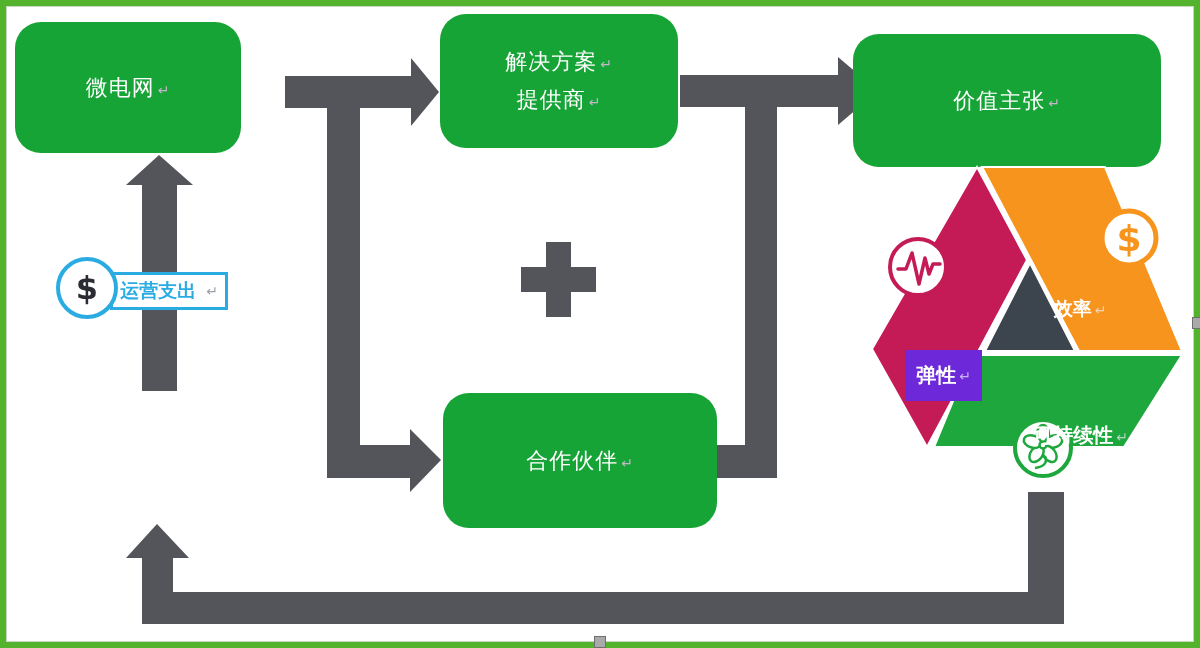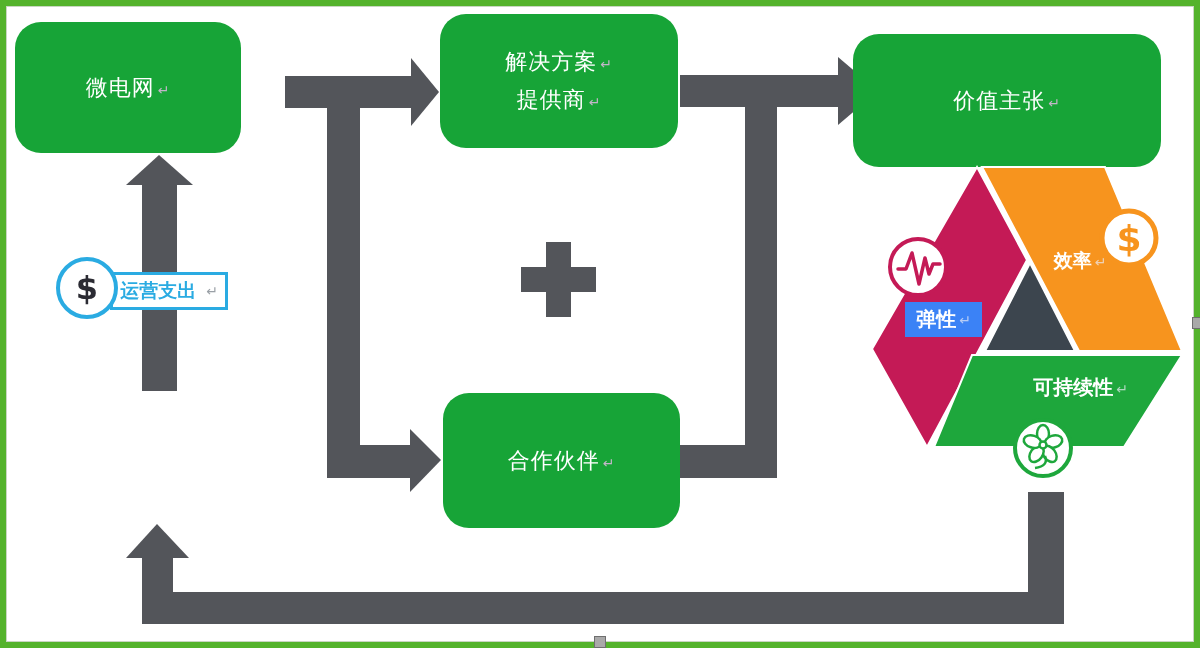--- a/index.html
+++ b/index.html
@@ -7,31 +7,31 @@
   .canvas{position:relative;width:1200px;height:648px;background:#ffffff;overflow:hidden;}
   .frame{position:absolute;inset:0;border:6px solid #54b32c;box-shadow:inset 0 0 0 1px rgba(40,90,10,.25);pointer-events:none;z-index:9;}
   .arrows{position:absolute;left:0;top:0;z-index:1;}
   .gbox{position:absolute;background:#17a437;border-radius:26px;color:#fff;display:flex;flex-direction:column;justify-content:center;align-items:center;gap:16px;z-index:2;font-size:22px;letter-spacing:1px;}
   .gbox .line{line-height:1;white-space:nowrap;}
   .ret{color:#c2b6c8;font-size:14px;margin-left:3px;font-weight:normal;}
   .box-microgrid{left:15px;top:22px;width:226px;height:131px;}
   .box-solution{left:440px;top:14px;width:238px;height:134px;}
   .box-value{left:853px;top:20px;width:308px;height:133px;margin-top:14px;}
   .box-hospital{left:12px;top:390px;width:280px;height:133px;}
-  .box-partners{left:443px;top:393px;width:237px;height:135px;}
+  .box-partners{left:443px;top:393px;width:274px;height:135px;}
   
   .opex-rect{position:absolute;left:110px;top:272px;width:118px;height:38px;box-sizing:border-box;background:#fff;border:3px solid #2aabe2;display:flex;align-items:center;justify-content:center;color:#2aabe2;font-weight:bold;font-size:19px;z-index:5;gap:7px;}
   .opex-rect .ret{color:#9aa0a6;}
   .opex-circle{position:absolute;left:56px;top:257px;width:54px;height:54px;box-sizing:content-box;background:#fff;border:4px solid #2aabe2;border-radius:50%;display:flex;align-items:center;justify-content:center;color:#2b2b33;font-weight:bold;font-size:32px;z-index:6;}
   
   .triad{position:absolute;left:872px;top:163px;width:320px;height:330px;z-index:3;}
   .triad svg{position:absolute;left:0;top:0;}
-  .tri-label{position:absolute;color:#fff;font-weight:bold;white-space:nowrap;}
+  .tri-label{position:absolute;color:#fff;font-weight:bold;white-space:nowrap;margin-top:48px;}
   .tri-label .ret{color:rgba(235,235,245,.7);}
-  .lbl-resilience{left:33px;top:139px;width:77px;height:35px;background:#3b82f6;display:flex;align-items:center;justify-content:center;font-size:20px;}
+  .lbl-resilience{left:33px;top:139px;width:77px;height:51px;background:#6d28d9;display:flex;align-items:center;justify-content:center;font-size:20px;}
   .lbl-efficiency{left:163px;top:85px;width:90px;text-align:center;font-size:19px;}
   .lbl-sustainability{left:128px;top:211px;width:128px;text-align:right;font-size:20px;}
   .handle{position:absolute;width:10px;height:10px;background:#a9a9a9;border:1px solid #6f6f6f;z-index:10;}
   .handle-bottom{left:594px;top:636px;}
   .handle-right{left:1192px;top:317px;}
 </style>
 </head>
 <body>
 
 <div class="canvas">

